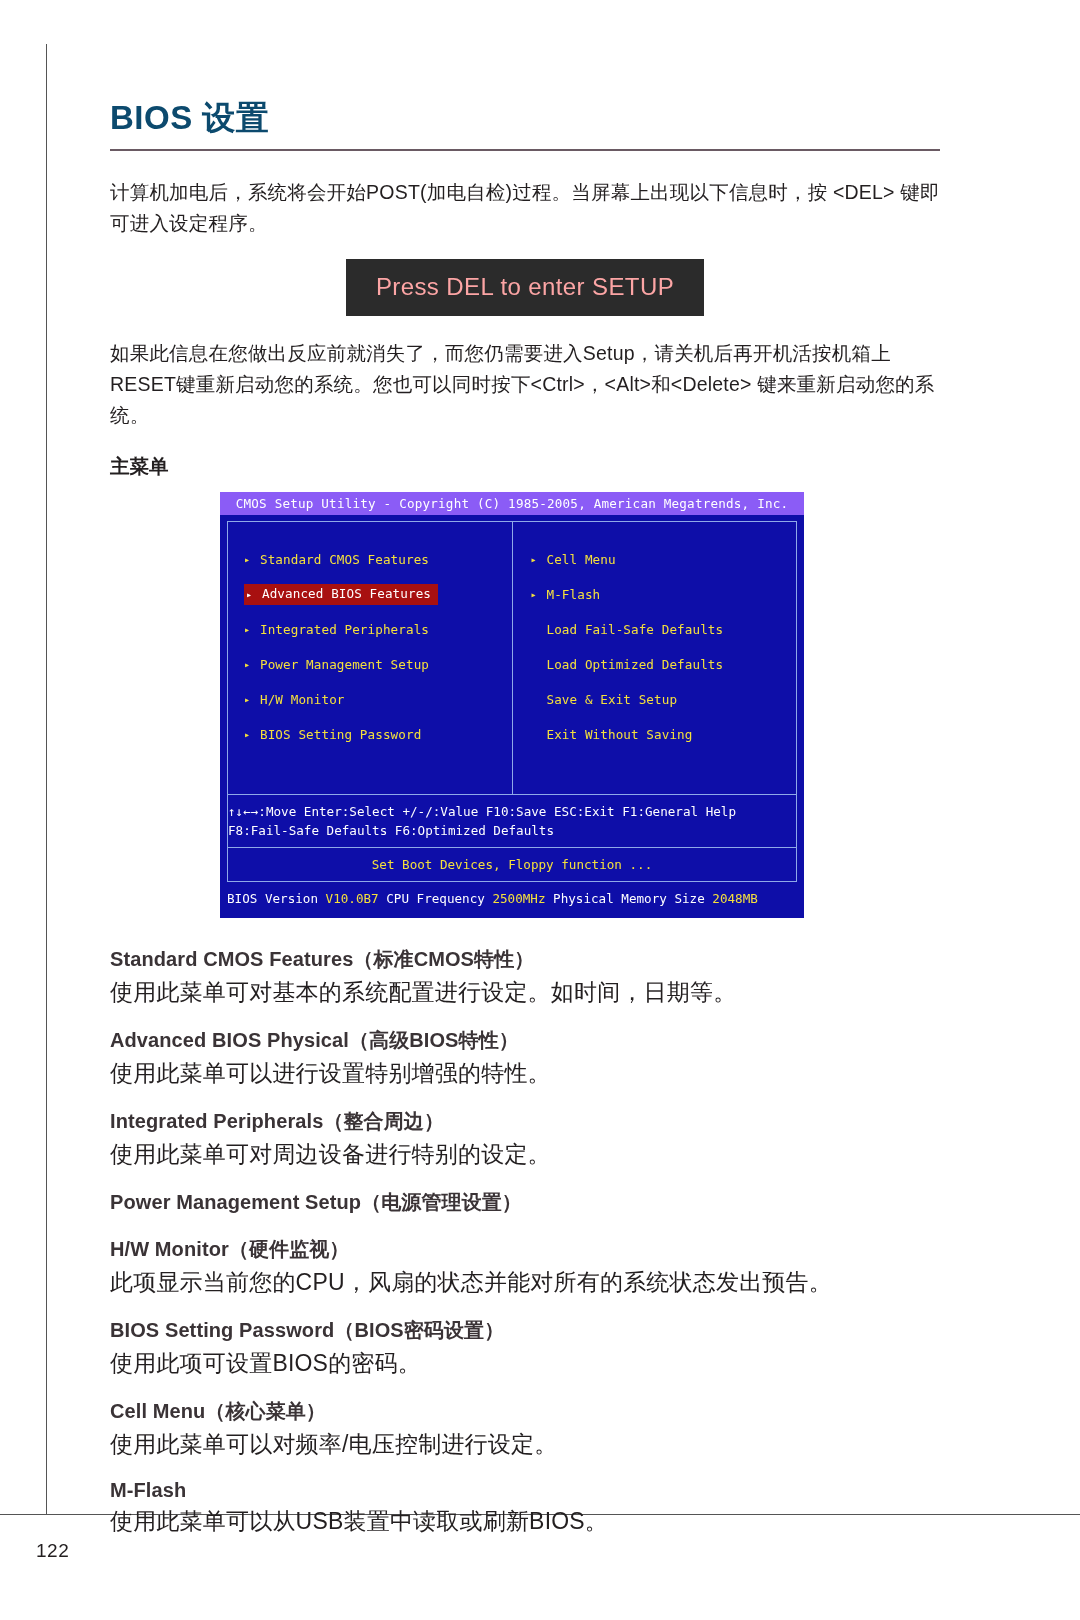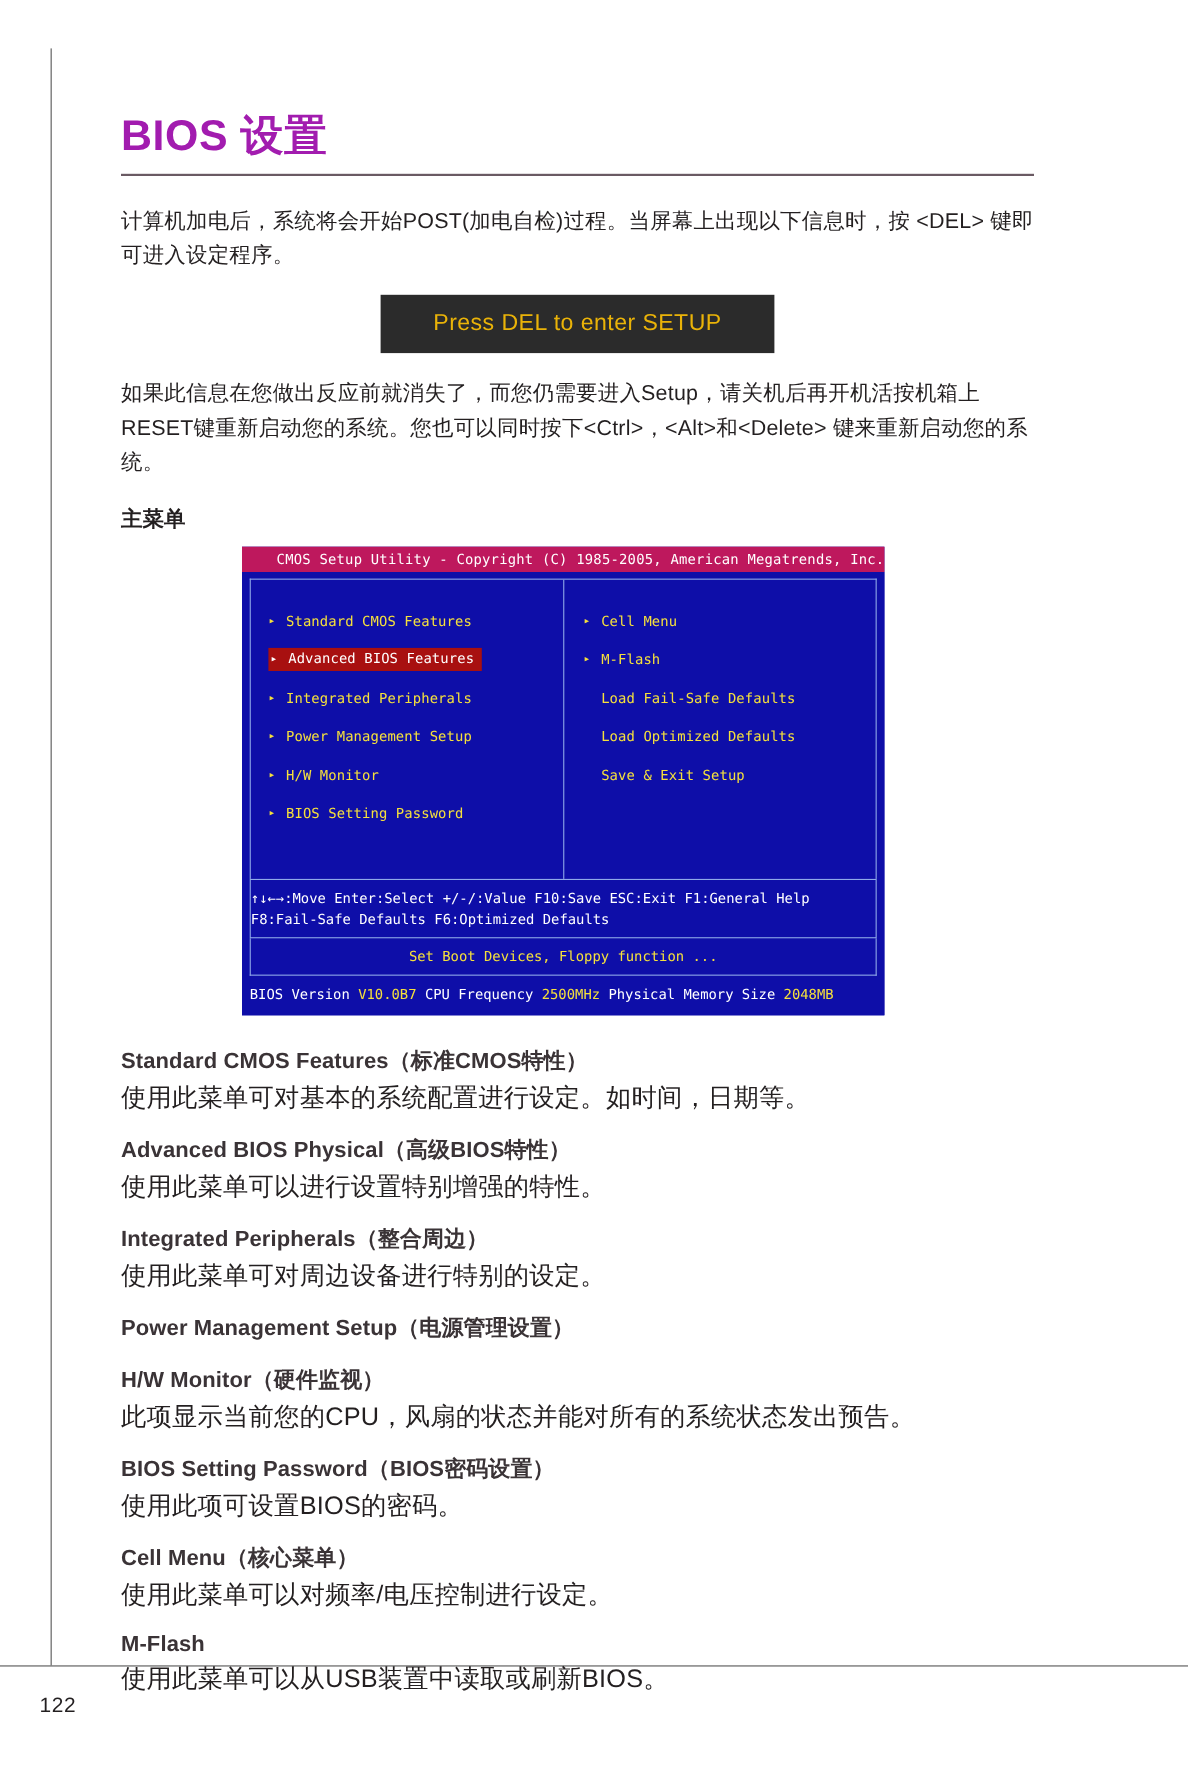--- a/index.html
+++ b/index.html
@@ -44,72 +44,72 @@
 
   
   .content {
     position: absolute;
     left: 110px;
     top: 96px;
     width: 830px;
   }
 
   h1.page-title {
-    font-size: 39px;
+    font-size: 33px;
     font-weight: bold;
     letter-spacing: 0.5px;
     margin: 0 0 8px 0;
-    color: #a21caf;
+    color: #0c4a6e;
   }
   .title-rule {
     width: 100%;
     height: 2px;
     background: #6a5a63;
     margin-bottom: 26px;
   }
 
   p.body-text {
     font-size: 19.5px;
     line-height: 31px;
     margin: 0 0 4px 0;
     color: #231f20;
     letter-spacing: 0.2px;
   }
 
   .press-banner {
     margin: 20px auto 22px auto;
     width: 358px;
     background: #2b2b2b;
-    color: #eab308;
+    color: #fca5a5;
     text-align: center;
-    font-size: 21px;
+    font-size: 24px;
     padding: 14px 0 15px 0;
     letter-spacing: 0.4px;
   }
 
   .subhead {
     font-size: 19.5px;
     font-weight: bold;
     margin: 22px 0 12px 0;
     color: #231f20;
   }
 
   
   .bios-wrap {
     width: 584px;
     margin: 0 0 0 110px;
     font-family: "DejaVu Sans Mono", "Liberation Mono", monospace;
     background: #0e0ea8;
     position: relative;
   }
   .bios-titlebar {
-    background: #be185d;
+    background: #8b5cf6;
     color: #ffffff;
     font-size: 12.6px;
-    text-align: right;
+    text-align: center;
     padding: 4px 0 4px 0;
     letter-spacing: 0.2px;
     white-space: nowrap;
   }
   .bios-body {
     background: #0e0ea8;
     padding: 6px 7px 5px 7px;
   }
   .bios-menubox {
     border: 1px solid #8fa9e8;
@@ -269,20 +269,24 @@
               <span class="bullet hidden">▸</span>
               <span class="lbl">Load Fail-Safe Defaults</span>
             </div>
             <div class="bios-item">
               <span class="bullet hidden">▸</span>
               <span class="lbl">Load Optimized Defaults</span>
             </div>
             <div class="bios-item">
               <span class="bullet hidden">▸</span>
               <span class="lbl">Save &amp; Exit Setup</span>
+            </div>
+            <div class="bios-item">
+              <span class="bullet hidden">▸</span>
+              <span class="lbl">Exit Without Saving</span>
             </div>
           </div>
       </div>
       <div class="bios-help">
         <div>↑↓←→:Move  Enter:Select  +/-/:Value  F10:Save  ESC:Exit  F1:General Help</div>
         <div>F8:Fail-Safe Defaults   F6:Optimized Defaults</div>
       </div>
       <div class="bios-status">Set Boot Devices, Floppy function ...</div>
       <div class="bios-version">
         <span>BIOS Version</span>

